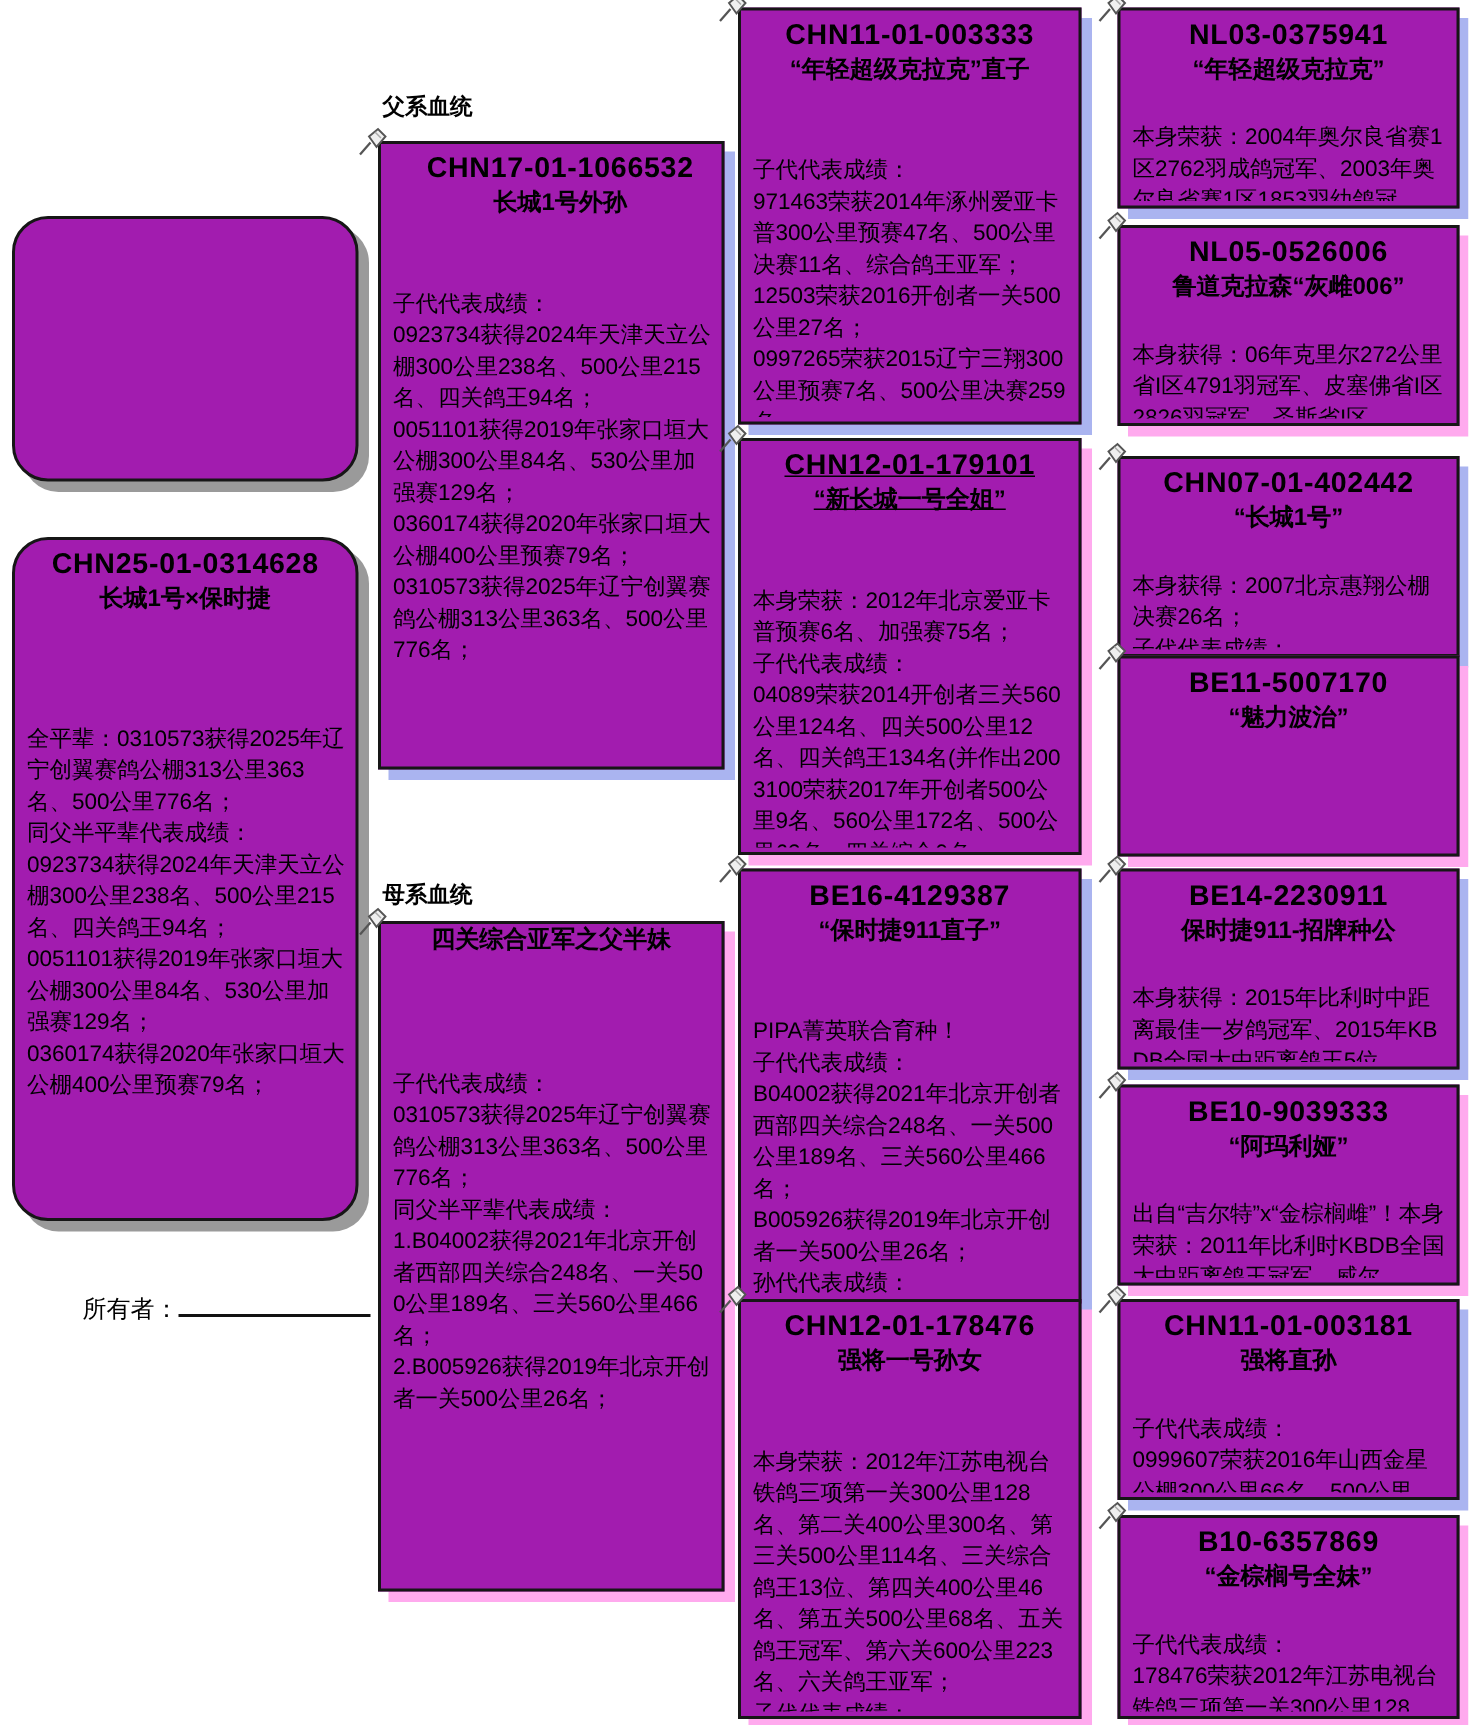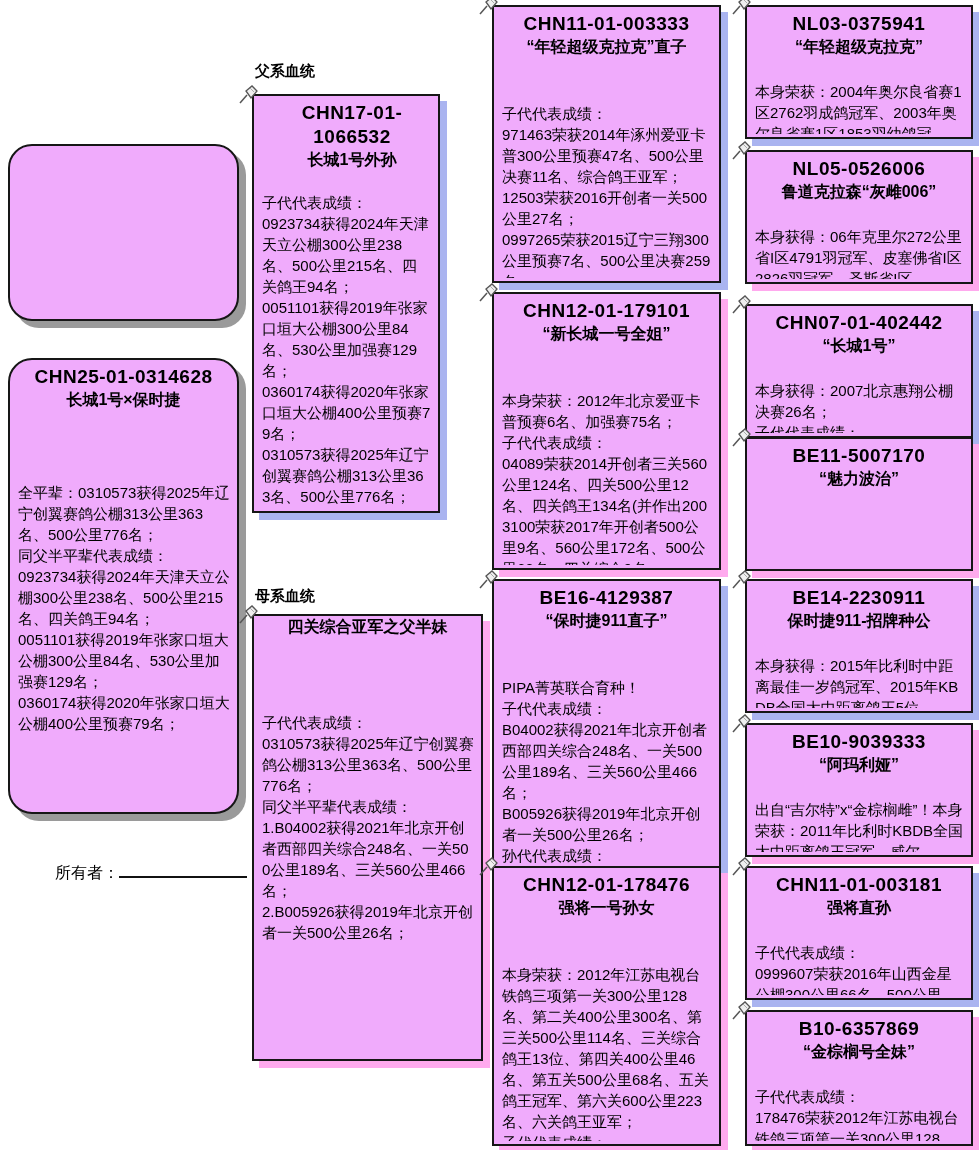--- a/index.html
+++ b/index.html
@@ -6,21 +6,21 @@
   #canvas{
     position:relative;
     width:979px;height:1150px;
     background:#ffffff;
     font-family:"Liberation Sans","DejaVu Sans",sans-serif;
     color:#000;
     overflow:hidden;
   }
   .box{
     position:absolute;
-    background:#f0abfc;
+    background:#a21caf;
     border:2px solid #161616;
     box-sizing:border-box;
   }
   .box.male{box-shadow:7px 7px 0 0 #aab4f0;}
   .box.female{box-shadow:7px 7px 0 0 #ffaaee;}
   .box.neutral{box-shadow:7px 7px 0 0 #9a9a9a;border-radius:24px;}
   .ring{
     margin-top:5px;
     text-align:center;
     font-weight:bold;
@@ -90,21 +90,21 @@
     <div class="pname">长城1号×保时捷</div>
     <div class="bodyclip gap-root">
         <div class="btext">全平辈：0310573获得2025年辽宁创翼赛鸽公棚313公里363名、500公里776名；
 同父半平辈代表成绩：
 0923734获得2024年天津天立公棚300公里238名、500公里215名、四关鸽王94名；
 0051101获得2019年张家口垣大公棚300公里84名、530公里加强赛129名；
 0360174获得2020年张家口垣大公棚400公里预赛79名；</div>
       </div>
   </div>
 
-  <div class="box male" style="left:252px;top:94px;width:188px;height:419px;padding-left:12px;">
+  <div class="box male" style="left:252px;top:94px;width:231px;height:419px;padding-left:12px;">
     <span class="pin">
       <svg width="24" height="24" viewBox="0 0 24 24">
           <path d="M9 8 L15 3 L20 8 L14 15 Z" fill="#efefef" stroke="#555" stroke-width="1.3"></path>
           <path d="M13 5 L17 9" stroke="#aaa" stroke-width="1"></path>
           <path d="M3 20 L10 12" stroke="#555" stroke-width="1.5"></path>
         </svg>
     </span>
     <div class="ring">CHN17-01-1066532</div>
     <div class="pname">长城1号外孙</div>
     <div class="bodyclip gap-mid">
@@ -145,21 +145,21 @@
     <div class="ring">CHN11-01-003333</div>
     <div class="pname">“年轻超级克拉克”直子</div>
     <div class="bodyclip gap-mid">
         <div class="btext">子代代表成绩：
 971463荣获2014年涿州爱亚卡普300公里预赛47名、500公里决赛11名、综合鸽王亚军；
 12503荣获2016开创者一关500公里27名；
 0997265荣获2015辽宁三翔300公里预赛7名、500公里决赛259名；</div>
       </div>
   </div>
 
-  <div class="box female" style="left:492px;top:292px;width:229px;height:278px;">
+  <div class="box female" style="left:492px;top:292px;width:229px;height:278px;text-decoration:underline;">
     <span class="pin">
       <svg width="24" height="24" viewBox="0 0 24 24">
           <path d="M9 8 L15 3 L20 8 L14 15 Z" fill="#efefef" stroke="#555" stroke-width="1.3"></path>
           <path d="M13 5 L17 9" stroke="#aaa" stroke-width="1"></path>
           <path d="M3 20 L10 12" stroke="#555" stroke-width="1.5"></path>
         </svg>
     </span>
     <div class="ring">CHN12-01-179101</div>
     <div class="pname">“新长城一号全姐”</div>
     <div class="bodyclip gap-mid">

